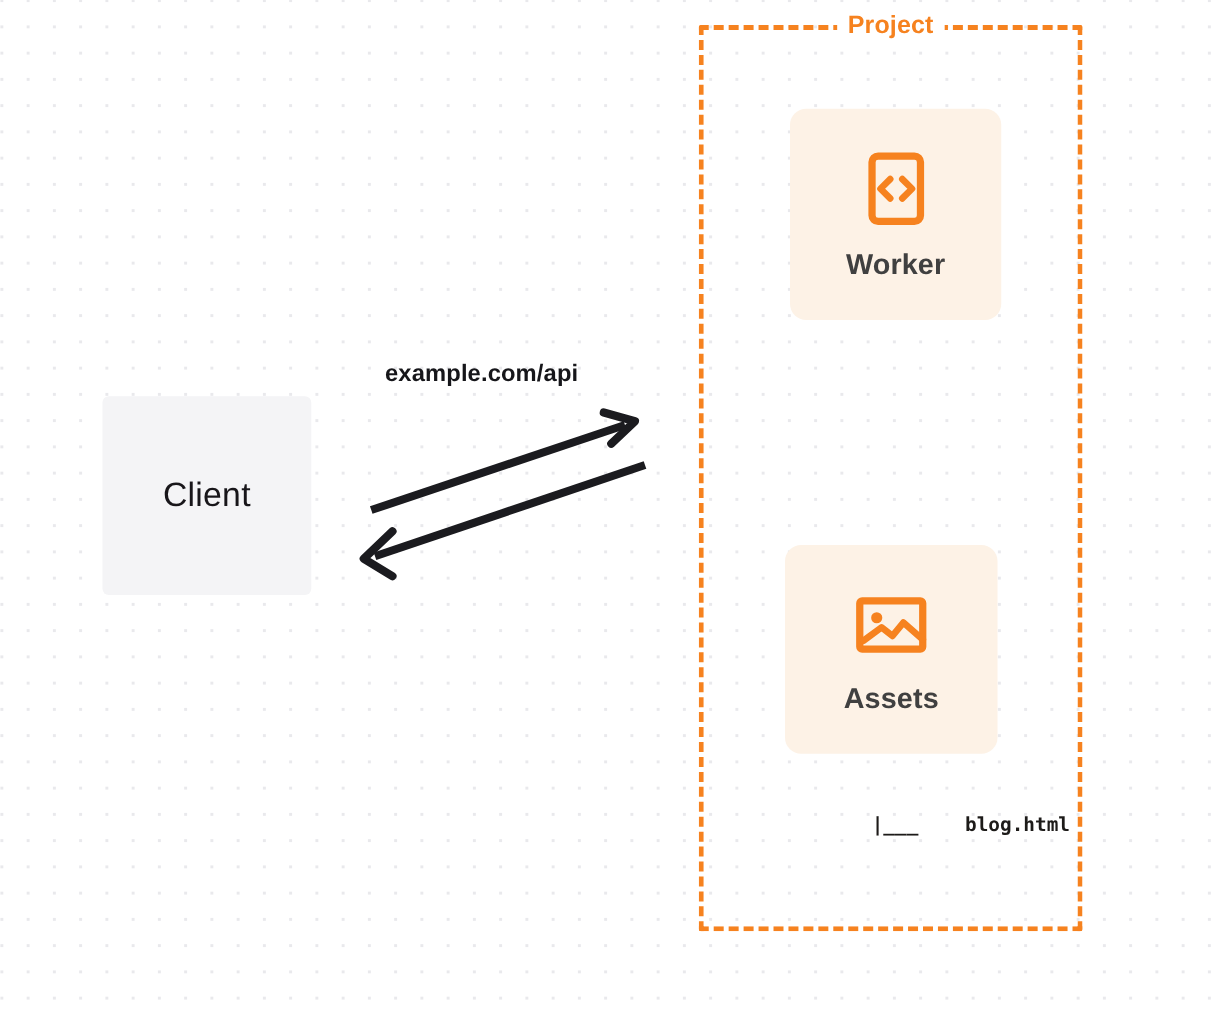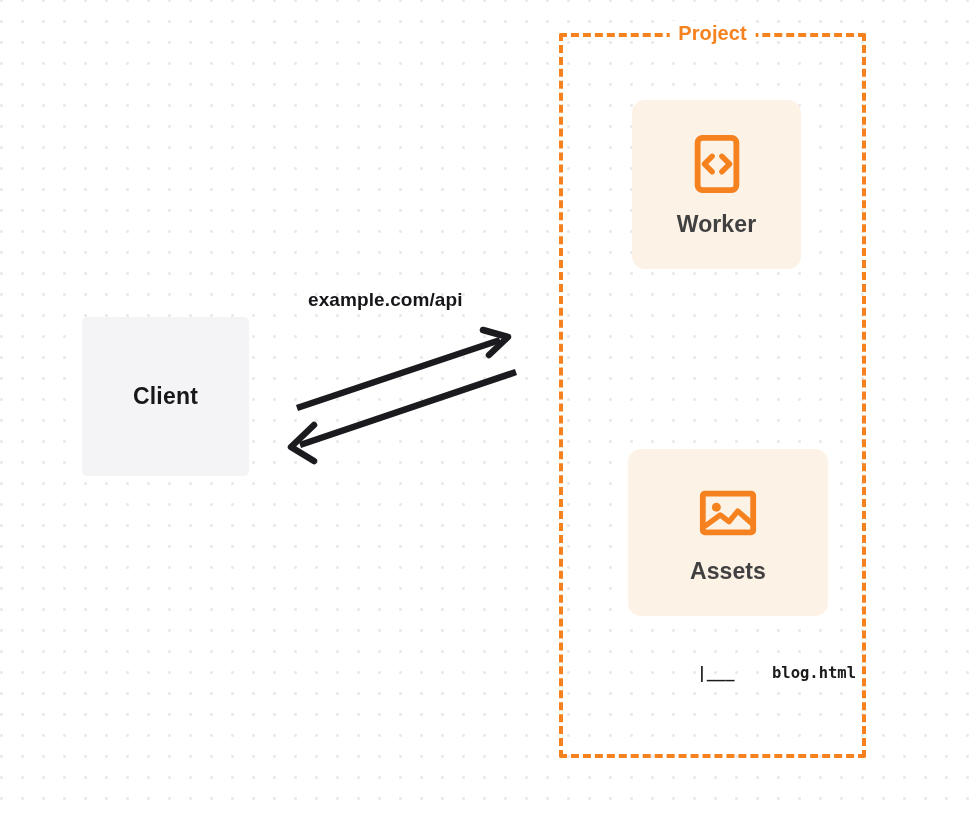--- a/index.html
+++ b/index.html
@@ -17,21 +17,21 @@
     background-size: 21px 21px;
     background-position: 12px 11px;
     font-family: "Liberation Sans", sans-serif;
     -webkit-font-smoothing: antialiased;
   }
 
   
   #project-group {
     position: absolute;
     left: 559px;
-    top: 33px;
+    top: 20px;
     width: 307px;
     height: 725px;
   }
   #project-border {
     position: absolute;
     inset: 0;
     box-sizing: border-box;
     border: 4px dashed #f6821f;
     border-radius: 2px;
   }
@@ -63,21 +63,21 @@
   }
   #card-worker {
     left: 73px;   
     top: 67px;    
     width: 169px;
     height: 169px;
   }
   #card-assets {
     left: 69px;   
     top: 416px;   
-    width: 200px;
+    width: 170px;
     height: 167px;
   }
   .service-icon {
     width: 62px;
     height: 62px;
     display: block;
   }
   .service-label {
     margin-top: 16px;
     font-size: 23px;
@@ -111,22 +111,22 @@
     top: 317px;
     width: 167px;
     height: 159px;
     background: #f4f4f6;
     border-radius: 5px;
     display: flex;
     align-items: center;
     justify-content: center;
   }
   #client-label {
-    font-size: 23px;
-    font-weight: 700;
+    font-size: 27px;
+    font-weight: 400;
     color: #18161a;
     letter-spacing: 0.2px;
   }
 
   
   #arrow-layer {
     position: absolute;
     left: 0;
     top: 0;
     width: 980px;

